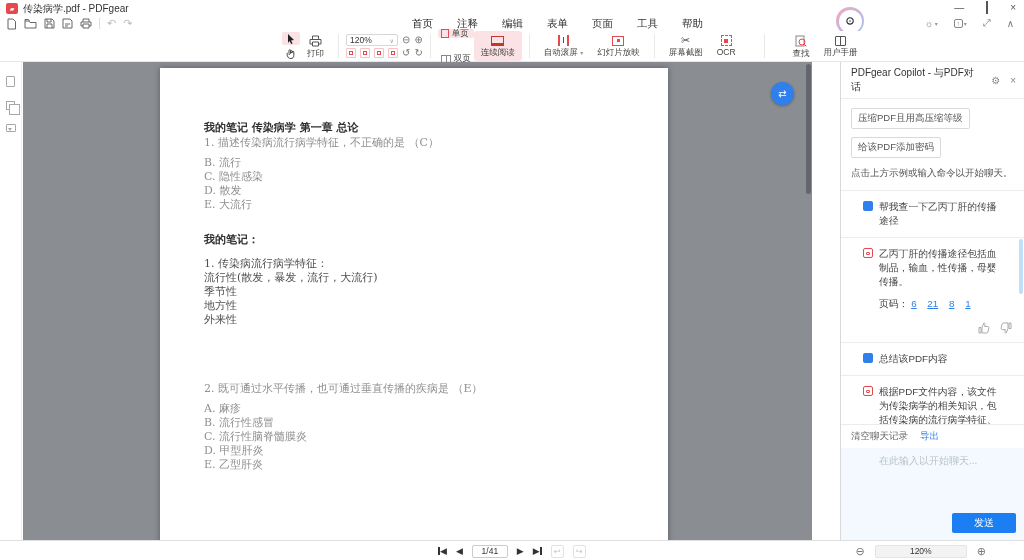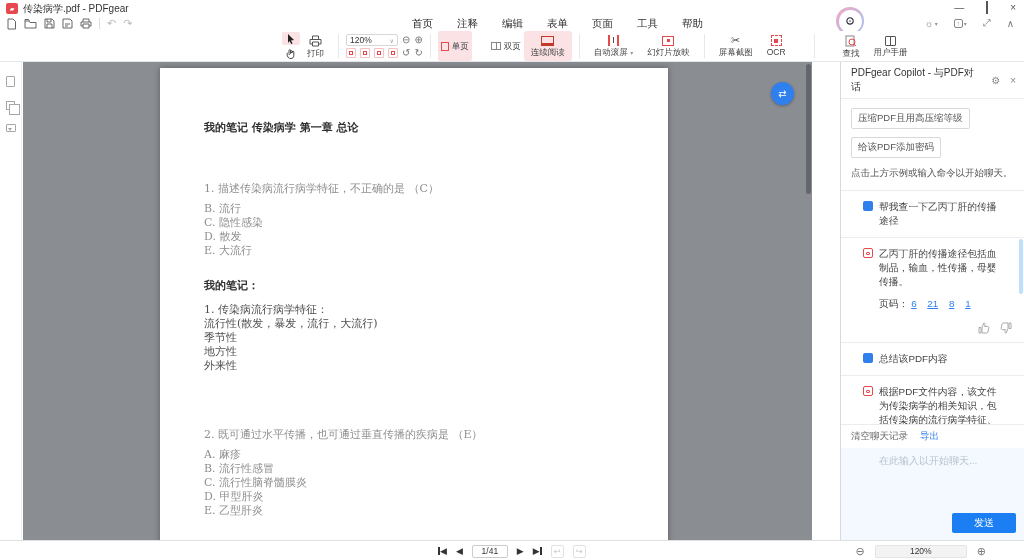--- a/index.html
+++ b/index.html
@@ -49,21 +49,21 @@
   .cursorcell { width:18px; height:13px; display:flex; align-items:center; justify-content:center; border-radius:2px; }
   .cursorcell.sel { background:#fbe3e5; }
   .gic { color:#555; font-size:11px; line-height:11px; }
   .zoomgrp { display:flex; flex-direction:column; gap:2px; justify-content:center; }
   .zoomrow { display:flex; align-items:center; gap:4px; }
   .zoombox { width:52px; height:12px; border:1px solid #d7d7d7; border-radius:2px; font-size:8.5px; color:#333;
     display:flex; align-items:center; justify-content:space-between; padding:0 3px; }
   .zbtn { font-size:10px; color:#777; line-height:10px; }
   .fit { width:10px; height:10px; border:1px solid #e5484d55; border-radius:1px; position:relative; }
   .fit::after { content:""; position:absolute; inset:2px; border:1px solid #e5484d; }
-  .pagestack { display:flex; flex-direction:row; gap:16px; justify-content:center; }
+  .pagestack { display:flex; flex-direction:column; gap:16px; justify-content:center; }
   .pagerow { display:flex; align-items:center; gap:3px; border-radius:2px; padding:0 3px; }
   .pagerow.sel { background:#fbe3e5; }
   .pbox { width:8px; height:9px; border:1px solid #888; }
   .pbox.red { border-color:#e5484d; }
   .pbox2 { width:10px; height:8px; border:1px solid #888; position:relative; }
   .pbox2::after { content:""; position:absolute; left:4px; top:-1px; bottom:-1px; width:1px; background:#888; }
   .contic { width:13px; height:10px; border:1px solid #c0392b; border-bottom-width:3px; }
   .autoic { width:11px; height:11px; border-left:2px solid #e5484d; border-right:2px solid #e5484d;
     display:flex; align-items:center; justify-content:center; font-size:9px; color:#333; line-height:9px; }
   .slideic { width:12px; height:10px; border:1px solid #e5484d; position:relative; }
@@ -80,21 +80,21 @@
   .pg { width:9px; height:9px; border:1px solid #a7a7a7; position:relative; }
   .pg::after { content:""; position:absolute; left:2px; top:2px; width:9px; height:9px; border:1px solid #a7a7a7; background:#fff; }
   .cm { width:10px; height:8px; border:1px solid #a7a7a7; border-radius:1px; position:relative; }
   .cm::after { content:""; position:absolute; left:1px; bottom:-3px; border:3px solid transparent; border-top-color:#a7a7a7; border-left-width:2px; border-right-width:2px; }
 
   .docarea { position:absolute; left:23px; top:62px; width:789px; bottom:20px; background:#8a8d92; overflow:hidden; }
   .page { position:absolute; left:137px; top:6px; width:508px; height:600px; background:#fff;
     box-shadow:0 0 6px rgba(0,0,0,.35); padding:52px 44px 0;
     font-family:"DejaVu Serif", serif; }
   .p-head { font-size:11px; font-weight:bold; color:#2e2e2e; }
-  .p-q { font-size:11px; color:#8f8f8f; margin-top:46px; }
+  .p-q { font-size:11px; color:#8f8f8f; }
   .p-opt { font-size:11px; color:#8f8f8f; line-height:14px; }
   .p-opts { margin-top:6px; }
   .p-note-t { font-size:11px; font-weight:bold; color:#2e2e2e; margin-top:20px; }
   .p-note-l { font-size:11px; color:#4f4f4f; line-height:14px; }
   .p-notes { margin-top:10px; }
   .docscroll { position:absolute; right:1px; top:2px; width:5px; height:130px; background:#63666b; border-radius:3px; }
   .floatbtn { position:absolute; right:18px; top:20px; width:23px; height:23px; border-radius:50%;
     background:#2f80ed; color:#fff; display:flex; align-items:center; justify-content:center; box-shadow:0 1px 3px rgba(0,0,0,.3); }
   .floatbtn span { font-size:10px; line-height:10px; }
 

